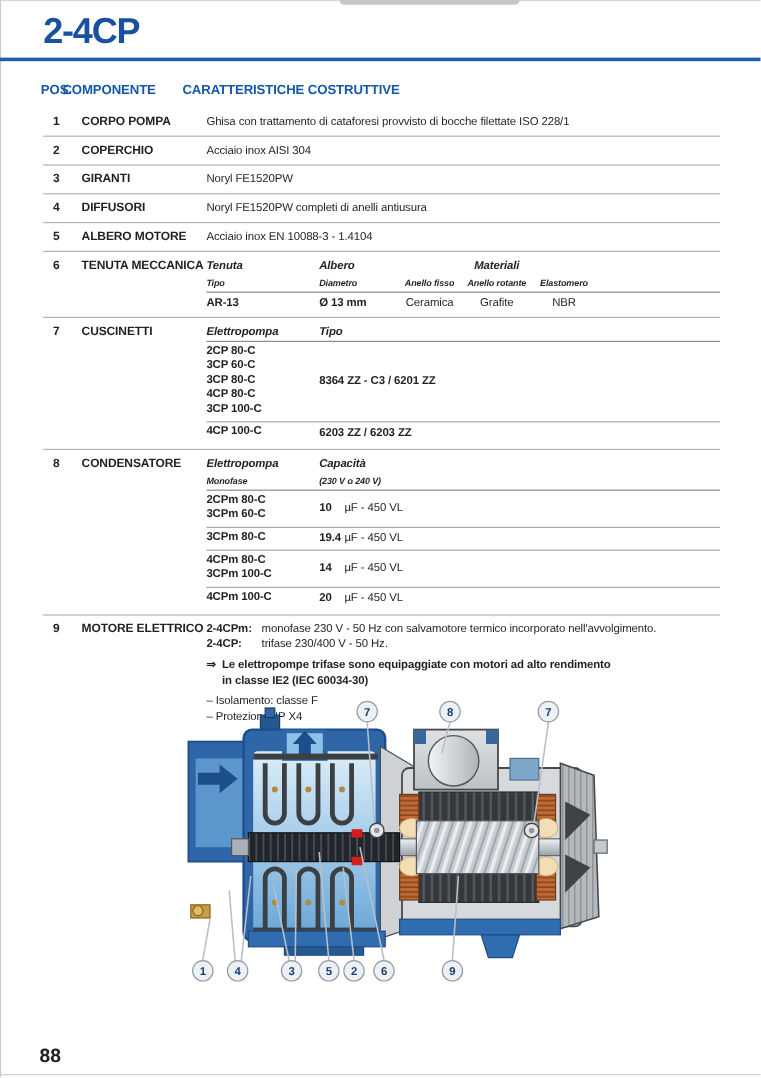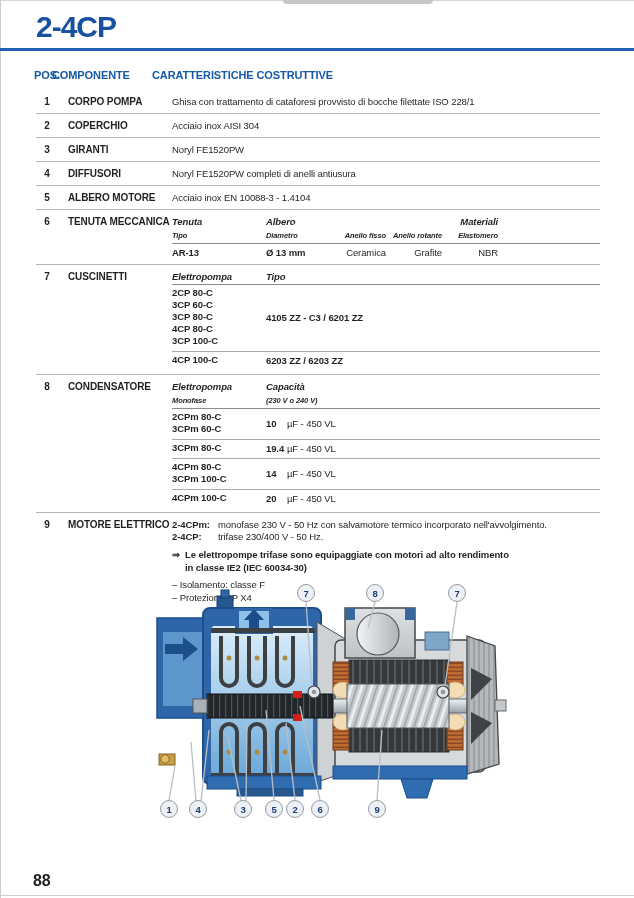--- a/index.html
+++ b/index.html
@@ -22,21 +22,21 @@
        border-bottom:1px solid #b3b3b3;padding:6px 0 6px 0;}
   .row.last{border-bottom:none;}
   .pos{text-align:center;font-weight:700;font-size:10px;}
   .comp{font-weight:700;font-size:10px;white-space:nowrap;}
   .val{white-space:nowrap;}
   
   .sub{width:100%;}
   .g6{display:grid;grid-template-columns:94px 64px 56px 56px 56px 1fr;align-items:end;}
   .bi{font-weight:700;font-style:italic;}
   .s8{font-size:7.5px;}
-  .ctr{text-align:right;}
+  .ctr{text-align:center;}
   .subline{border-bottom:1px solid #8c8c8c;margin:2px 0 0 0;height:0;}
   .subline.light{border-bottom:1px solid #aaaaaa;}
   .g2{display:grid;grid-template-columns:94px 1fr;}
   .g3{display:grid;grid-template-columns:94px 21px 1fr;}
   .models{display:flex;flex-direction:column;justify-content:center;}
   .models div{font-weight:700;line-height:12px;white-space:nowrap;}
   .bval{font-weight:700;align-self:center;white-space:nowrap;}
   .rval{align-self:center;white-space:nowrap;}
   .pad2{padding:2px 0;}
   
@@ -138,21 +138,21 @@
         </div>
         <div class="subline"></div>
         <div class="g2 pad2">
           <div class="models">
             <div>2CP 80-C</div>
             <div>3CP 60-C</div>
             <div>3CP 80-C</div>
             <div>4CP 80-C</div>
             <div>3CP 100-C</div>
           </div>
-          <div class="bval">4105 ZZ - C3 / 6201 ZZ</div>
+          <div class="bval">8364 ZZ - C3 / 6201 ZZ</div>
         </div>
         <div class="subline light"></div>
         <div class="g2 pad2">
           <div class="models">
             <div>4CP 100-C</div>
           </div>
           <div class="bval">6203 ZZ / 6203 ZZ</div>
         </div>
       </div>
     </div>

